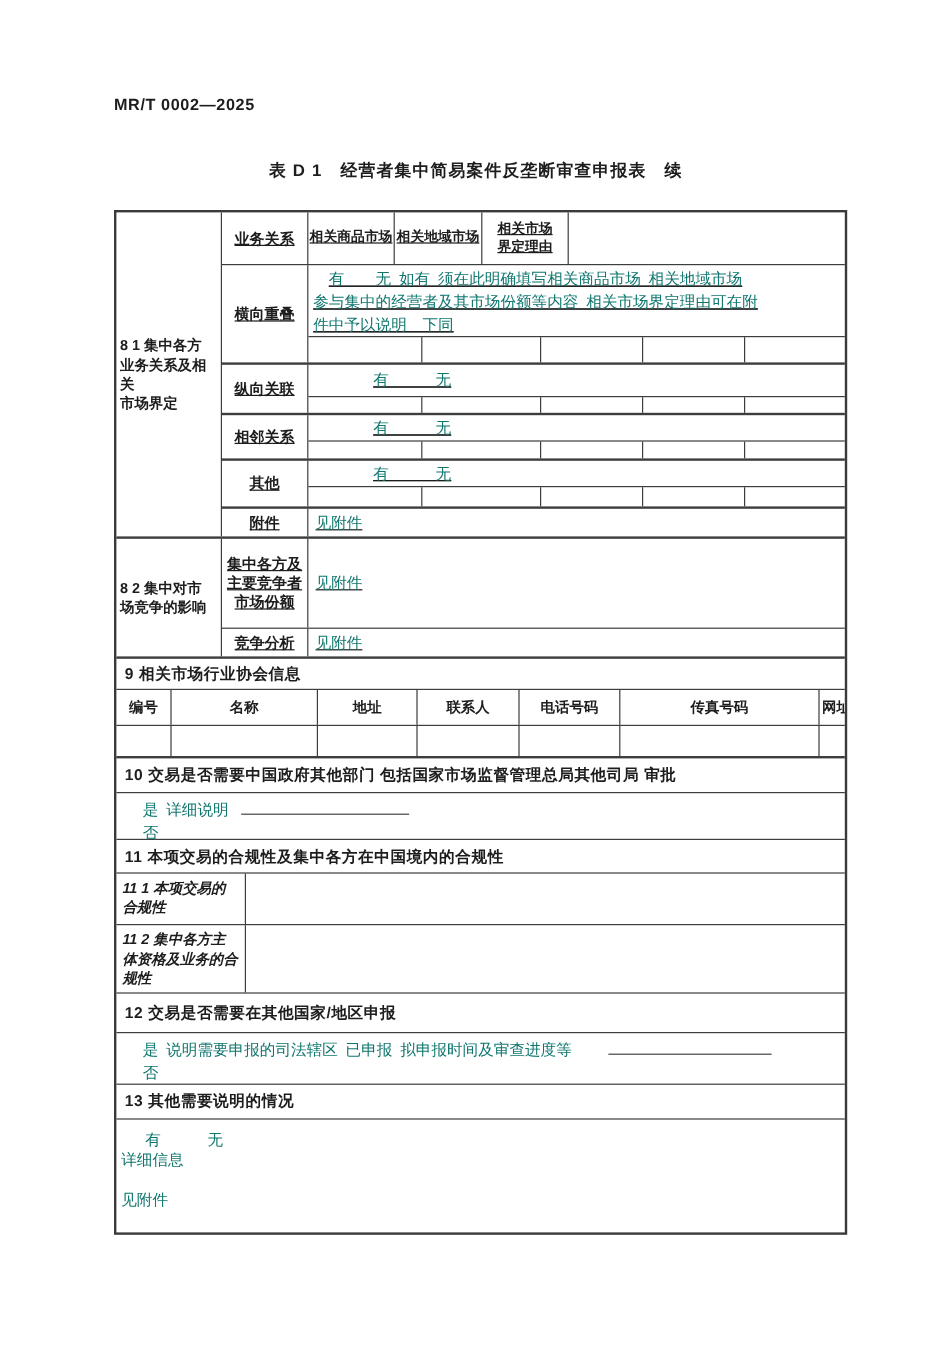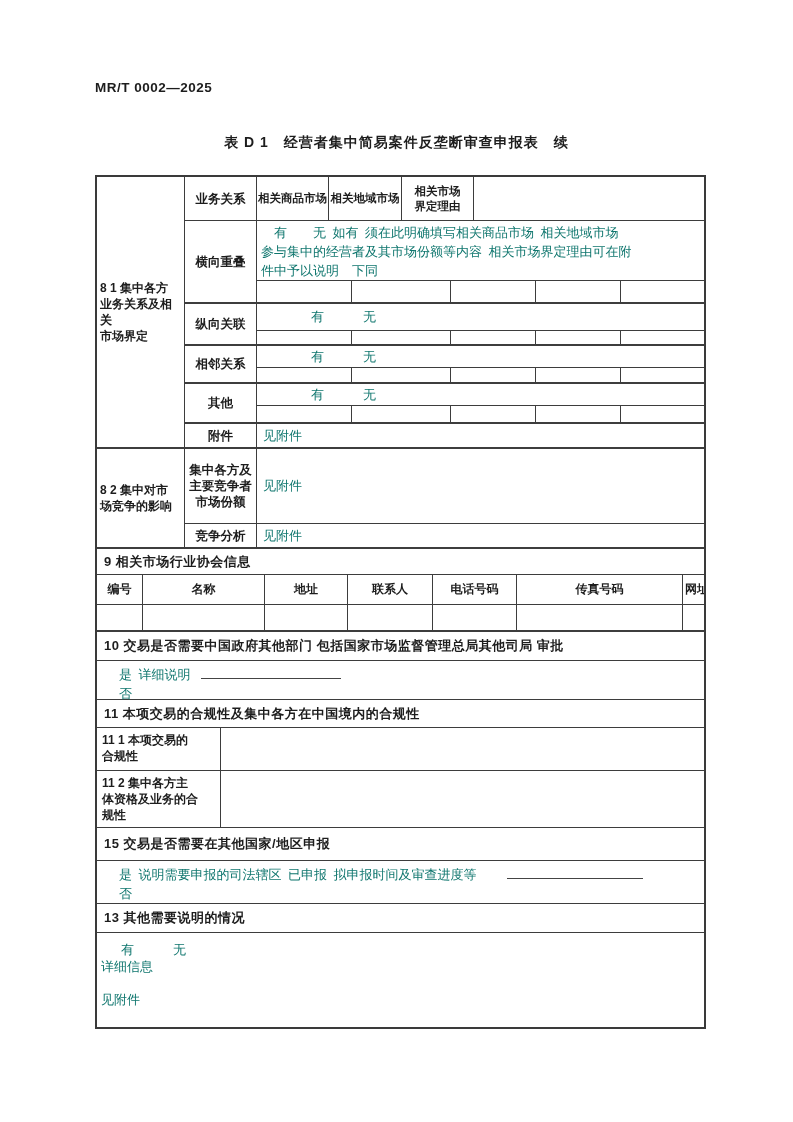--- a/index.html
+++ b/index.html
@@ -19,42 +19,42 @@
   }
   .t {
     position:absolute; left:95px; top:175px; width:611px;
     border:2px solid #3a3a3a; background:#fff;
   }
   .bold { font-family:"Liberation Sans", sans-serif; font-weight:bold; color:#1d1d1d; }
   .serif { font-family:"Liberation Serif", serif; color:#0f766e; }
   .pre { white-space:pre-wrap; }
   .preline { white-space:pre-line; }
   .flex { display:flex; }
-  .col { display:flex; flex-direction:column; }
+  .col { display:flex; flex-direction:column;text-decoration:underline; }
   .cc { display:flex; align-items:center; justify-content:center; text-align:center; }
   .cl { display:flex; align-items:center; }
   .bt1 { border-top:1px solid #3d3d3d; }
   .bt2 { border-top:2px solid #3d3d3d; }
   .br { border-right:1px solid #3d3d3d; }
   .colA { width:88px; font-size:12px; line-height:16px; padding:2px 3px; }
   .colB { width:72px; font-size:12.5px; line-height:16px; }
   .hc { font-size:11.5px; line-height:15px; }
   .ec { height:100%; }
   .ec1 { width:95px; } .ec2 { width:99px; } .ec3 { width:85px; } .ec4 { width:85px; } .ec5 { flex:1; }
   .val { font-size:13px; padding-left:54px; padding-top:4px; }
   .note {
     font-size:13px; line-height:19px; padding:2px 6px 0 4px; text-indent:13px;
   }
   .att-val { font-size:13px; padding-left:6px; }
   .sec-title { font-size:13px; padding-left:7px; letter-spacing:0.5px; }
   .yesno { font-size:13px; line-height:19px; padding:4px 6px 0 22px; }
   .blank { display:inline-block; border-bottom:1px solid #444; height:13px; vertical-align:baseline; }
   .blank10 { width:140px; margin-left:10px; }
   .blank12 { width:136px; margin-left:30px; }
-  .labelC { width:124px; font-size:12px; line-height:16px; padding:4px 2px 0 5px; }
+  .labelC { width:108px; font-size:12px; line-height:16px; padding:4px 2px 0 5px;font-style:italic; }
   .s9cell { font-size:12px; }
   .w-sn { width:46px; } .w-name { width:122px; } .w-addr { width:83px; }
   .w-contact { width:85px; } .w-tel { width:84px; } .w-fax { width:166px; }
   .w-web { flex:1; overflow:hidden; white-space:nowrap; padding-left:2px; }
   .s13line { font-size:13px; line-height:17px; }
 </style>
 </head>
 <body>
 
 <div class="doc-code">MR/T 0002—2025</div>
@@ -190,21 +190,21 @@
 合规性</div>
     <div style="flex:1;"></div>
   </div>
   <div class="flex bt1" style="height:57px;">
     <div class="labelC br bold preline">11 2  集中各方主
 体资格及业务的合
 规性</div>
     <div style="flex:1;"></div>
   </div>
 
-  <div class="bt1 sec-title bold cl" style="height:33px;">15  交易是否需要在其他国家/地区申报</div>
+  <div class="bt1 sec-title bold cl" style="height:33px;">12  交易是否需要在其他国家/地区申报</div>
   <div class="bt1 yesno serif" style="height:43px;">
     <div><span class="pre">是  说明需要申报的司法辖区  已申报  拟申报时间及审查进度等</span><span class="blank blank12"></span></div>
     <div>否</div>
   </div>
 
   <div class="bt1 sec-title bold cl" style="height:29px;">13  其他需要说明的情况</div>
   <div class="bt1 serif" style="height:95px;padding:8px 4px 0 4px;">
     <div class="s13line pre" style="padding-left:20px;">有　　　无</div>
     <div class="s13line">详细信息</div>
     <div class="s13line" style="margin-top:16px;">见附件</div>

